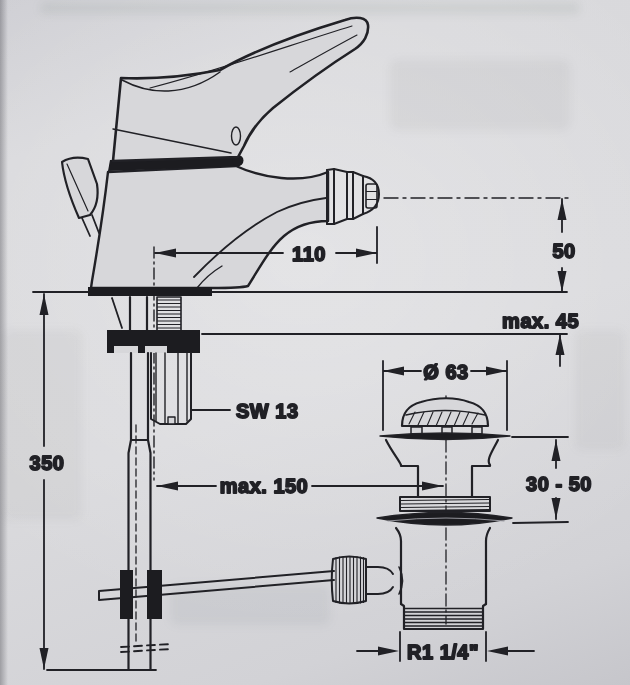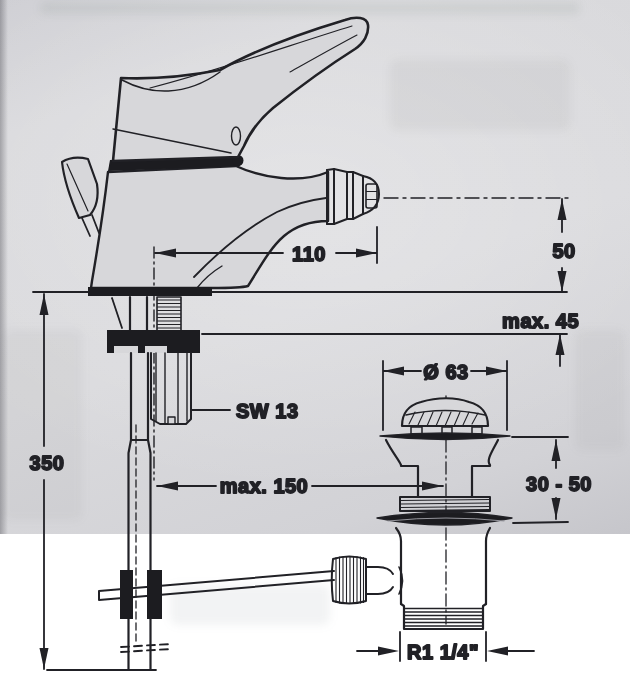--- a/index.html
+++ b/index.html
@@ -1,17 +1,17 @@
 <!DOCTYPE html>
 <html><head>
 <meta charset="utf-8">
 <style>
   html,body{margin:0;padding:0;width:630px;height:685px;overflow:hidden;
     font-family:"Liberation Sans",sans-serif;}
-  .page{position:relative;width:630px;height:534px;
+  .page{position:relative;width:630px;height:685px;
     background:
       radial-gradient(ellipse 120% 90% at 48% 38%, rgba(255,255,255,0.28), rgba(255,255,255,0) 60%),
       linear-gradient(160deg, #cfcfd4 0%, #d9d9dc 18%, #dadadd 55%, #d2d2d6 85%, #c6c6cb 100%);
   }
   .page::before{content:"";position:absolute;inset:0;pointer-events:none;
     background:radial-gradient(ellipse 140% 120% at 50% 45%, rgba(0,0,0,0) 62%, rgba(40,40,50,0.16) 100%);}
   .page::after{content:"";position:absolute;left:0;top:0;width:8px;height:100%;pointer-events:none;
     background:linear-gradient(90deg, rgba(30,30,38,0.30), rgba(30,30,38,0));}
   .smudge{position:absolute;filter:blur(4px);border-radius:8px;pointer-events:none;}
   .s1{left:40px;top:2px;width:540px;height:12px;background:rgba(90,105,95,0.10);}

